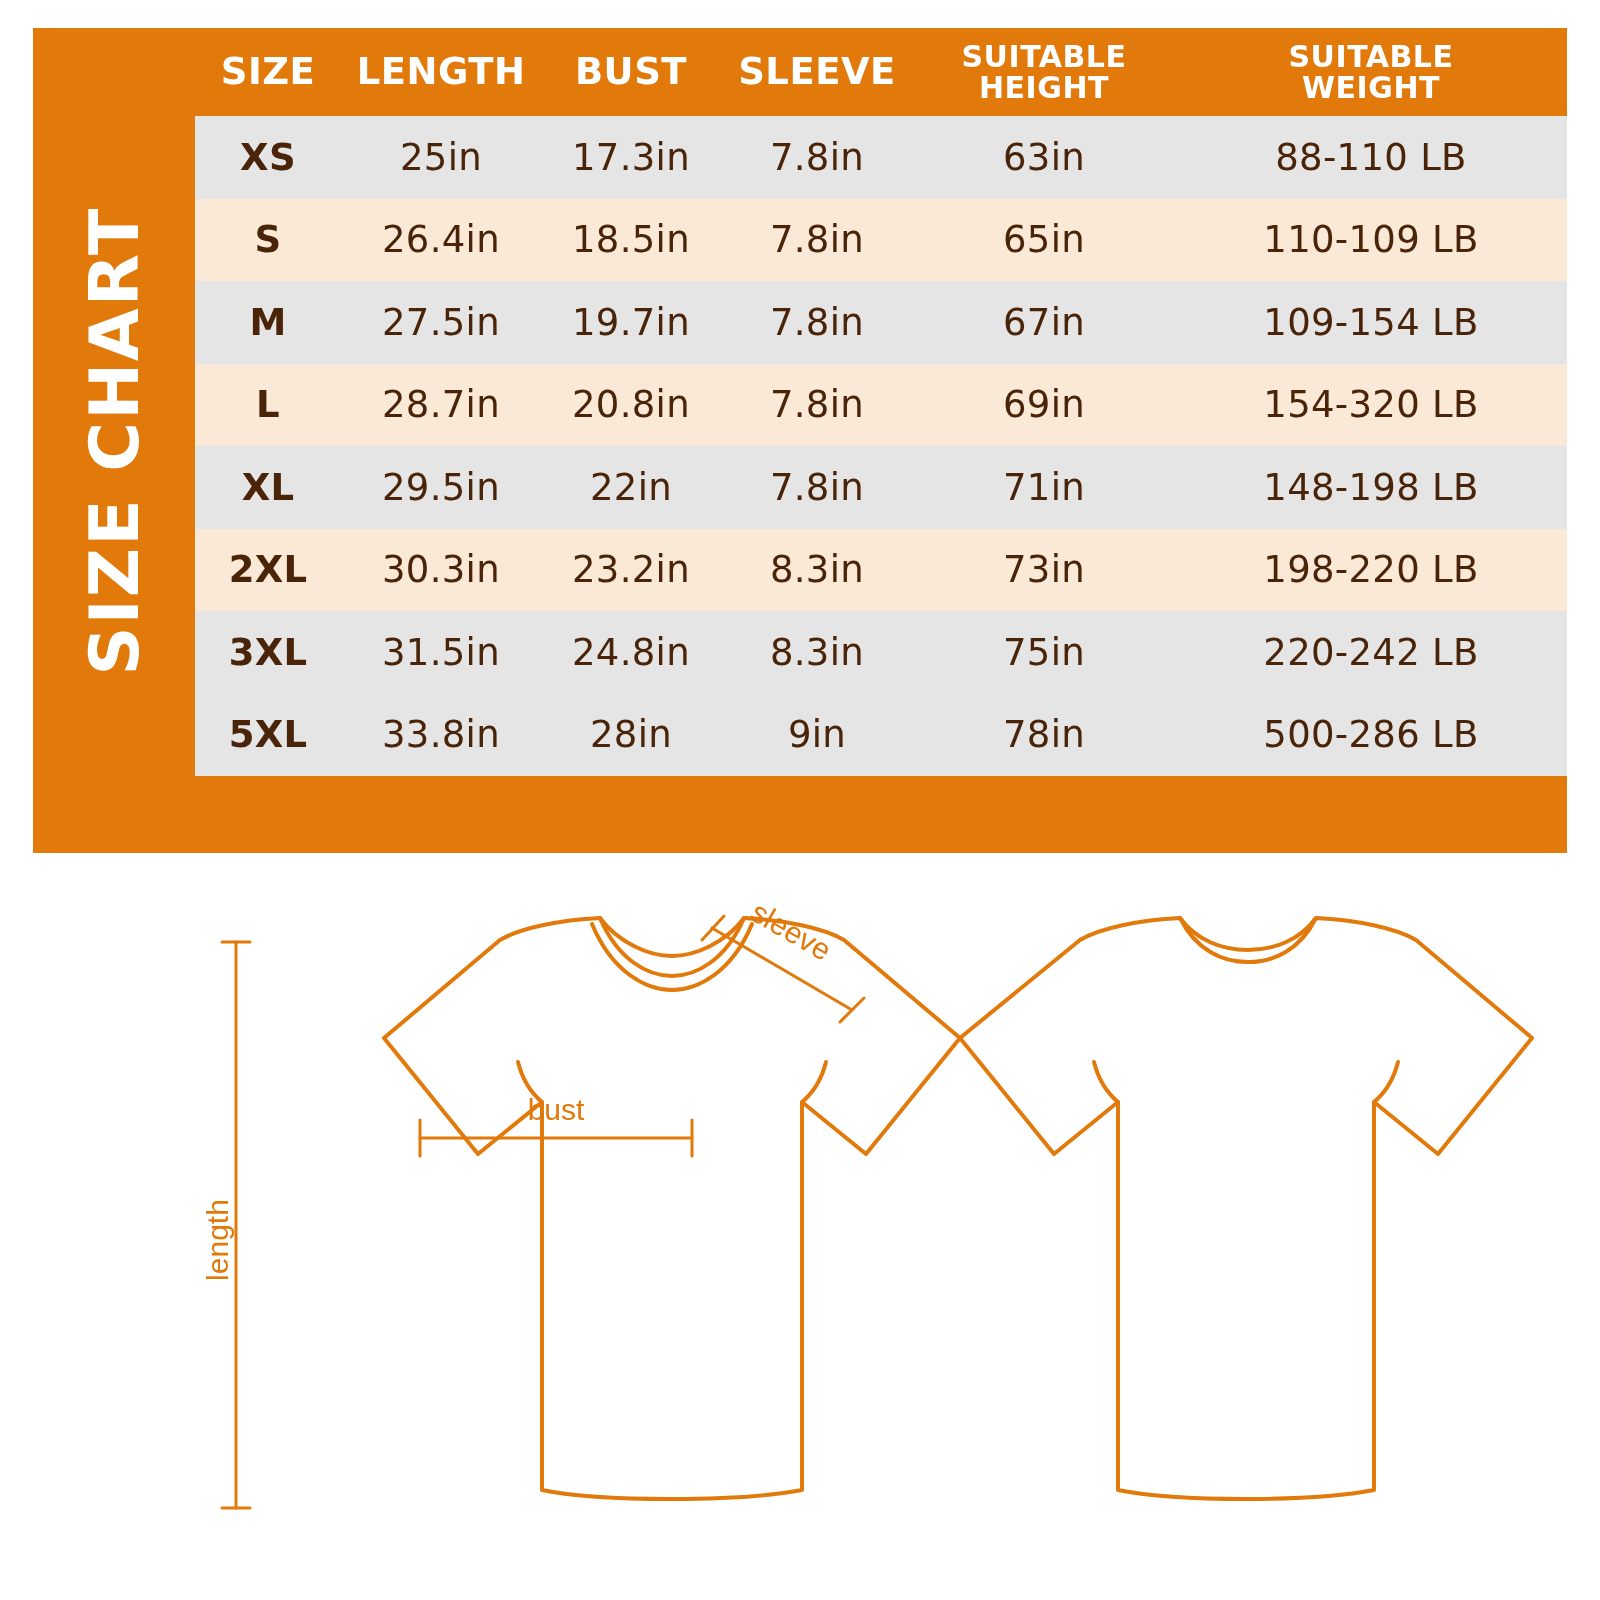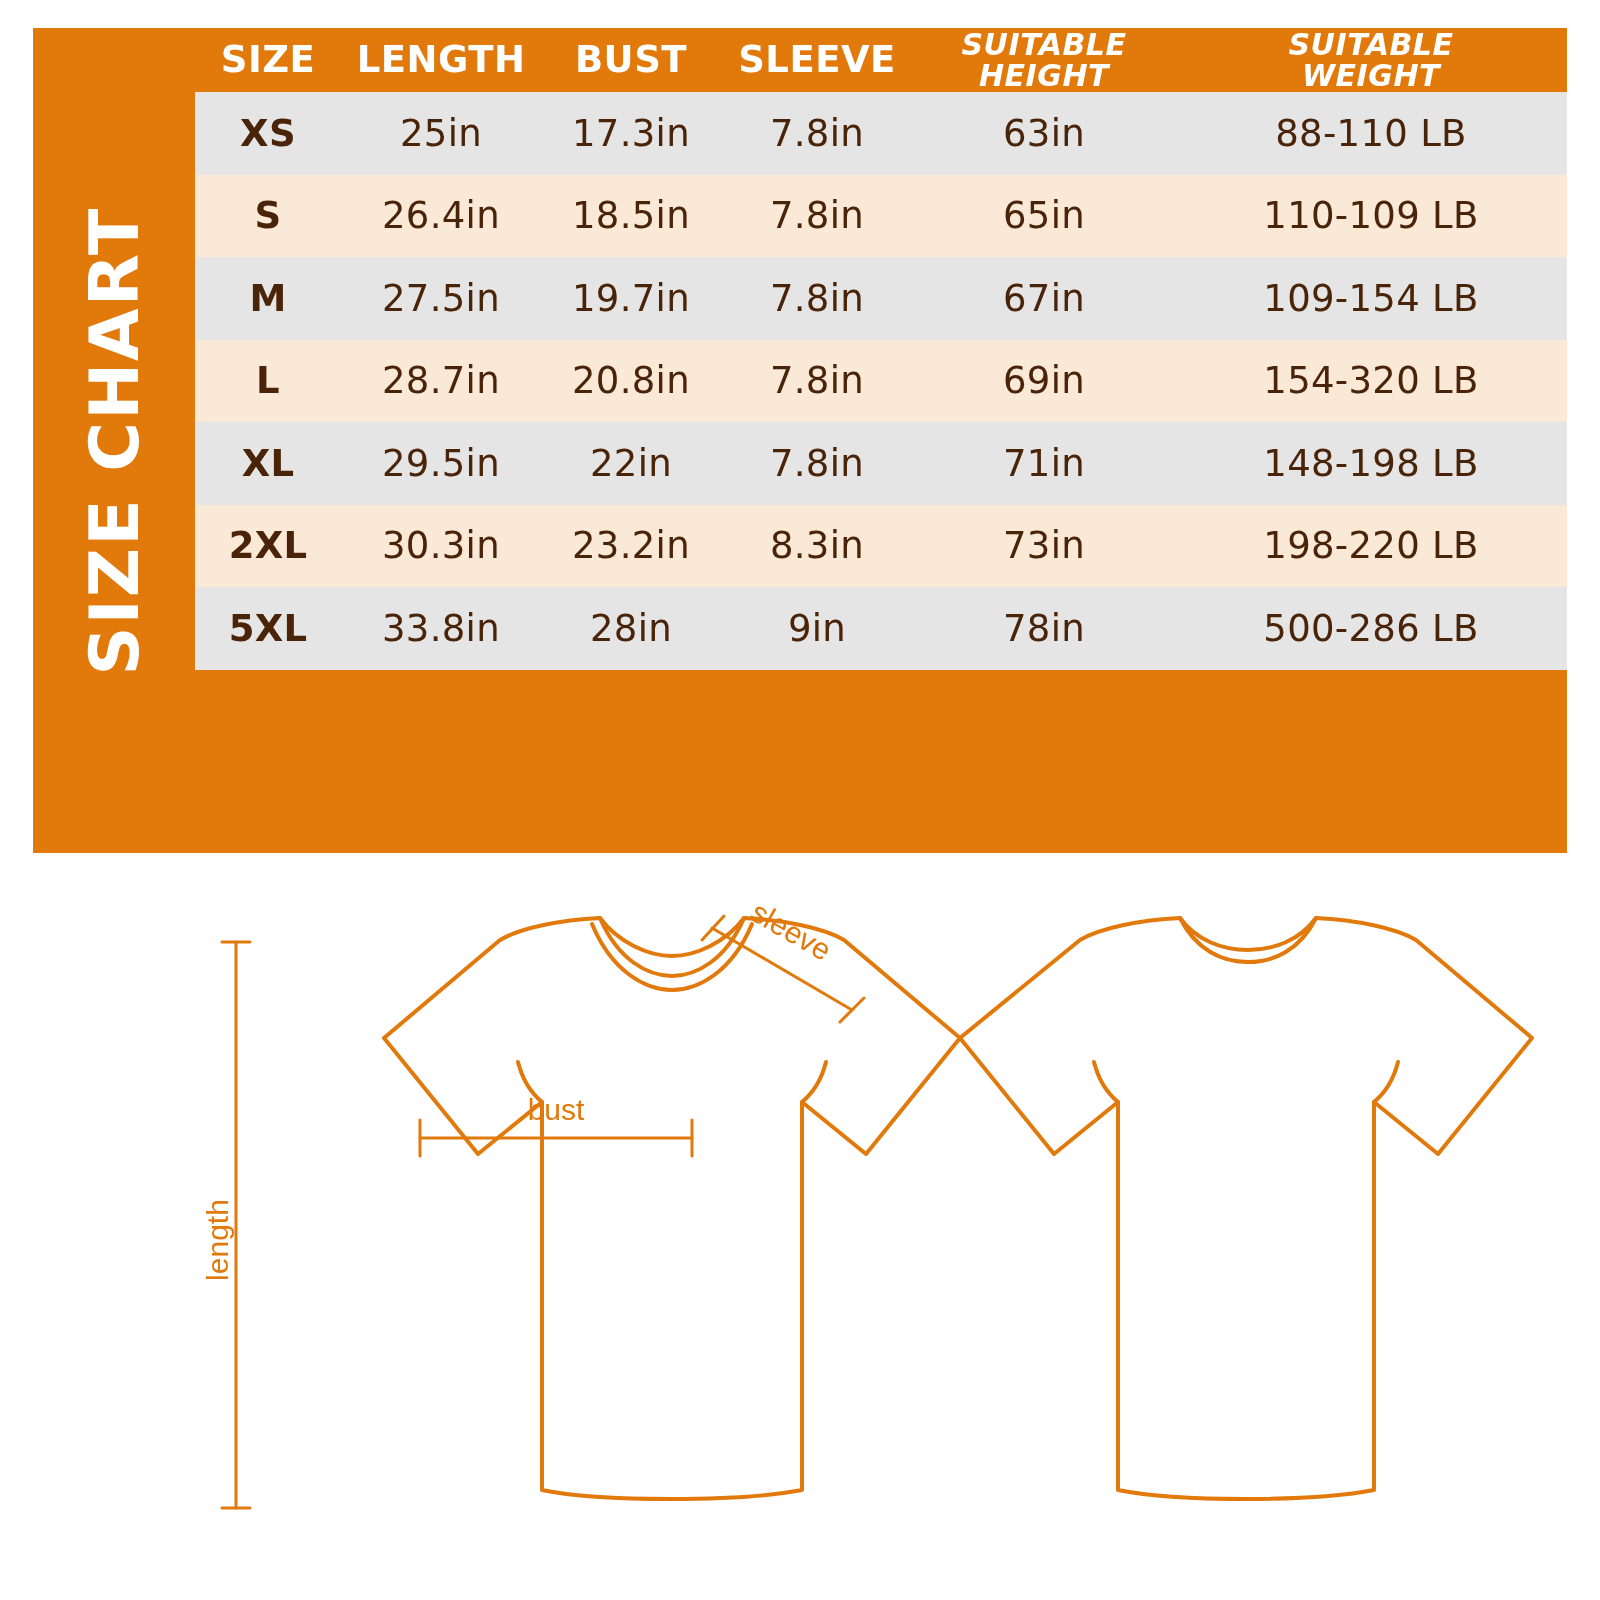--- a/index.html
+++ b/index.html
@@ -55,33 +55,32 @@
     width: 100%;
     border-collapse: collapse;
     table-layout: fixed;
   }
   table.size-table th,
   table.size-table td {
     text-align: center;
     vertical-align: middle;
   }
   table.size-table thead th {
-    height: 64px;
+    height: 88px;
     color: #ffffff;
     background: #E2790B;
     font-size: 37px;
     font-weight: bold;
     font-family: "DejaVu Sans", sans-serif;
     letter-spacing: 0.5px;
     line-height: 1.05;
     padding: 0 4px;
   }
   table.size-table thead th.two-line {
     font-size: 30px;
-    font-style: italic;
   }
   table.size-table tbody td {
     height: 80.5px;
     font-size: 37px;
     font-weight: normal;
     color: #4A2408;
     font-family: "DejaVu Sans", sans-serif;
     letter-spacing: 0.3px;
   }
   table.size-table tbody tr.row-odd td {
@@ -199,20 +198,28 @@
           </tr>
           <tr class="row-even">
             <td class="size-cell">2XL</td>
             <td>30.3in</td>
             <td>23.2in</td>
             <td>8.3in</td>
             <td>73in</td>
             <td>198-220 LB</td>
           </tr>
           <tr class="row-odd">
+            <td class="size-cell">3XL</td>
+            <td>31.5in</td>
+            <td>24.8in</td>
+            <td>8.3in</td>
+            <td>75in</td>
+            <td>220-242 LB</td>
+          </tr>
+          <tr class="row-odd">
             <td class="size-cell">5XL</td>
             <td>33.8in</td>
             <td>28in</td>
             <td>9in</td>
             <td>78in</td>
             <td>500-286 LB</td>
           </tr>
         </tbody>
       </table>
     </div>

